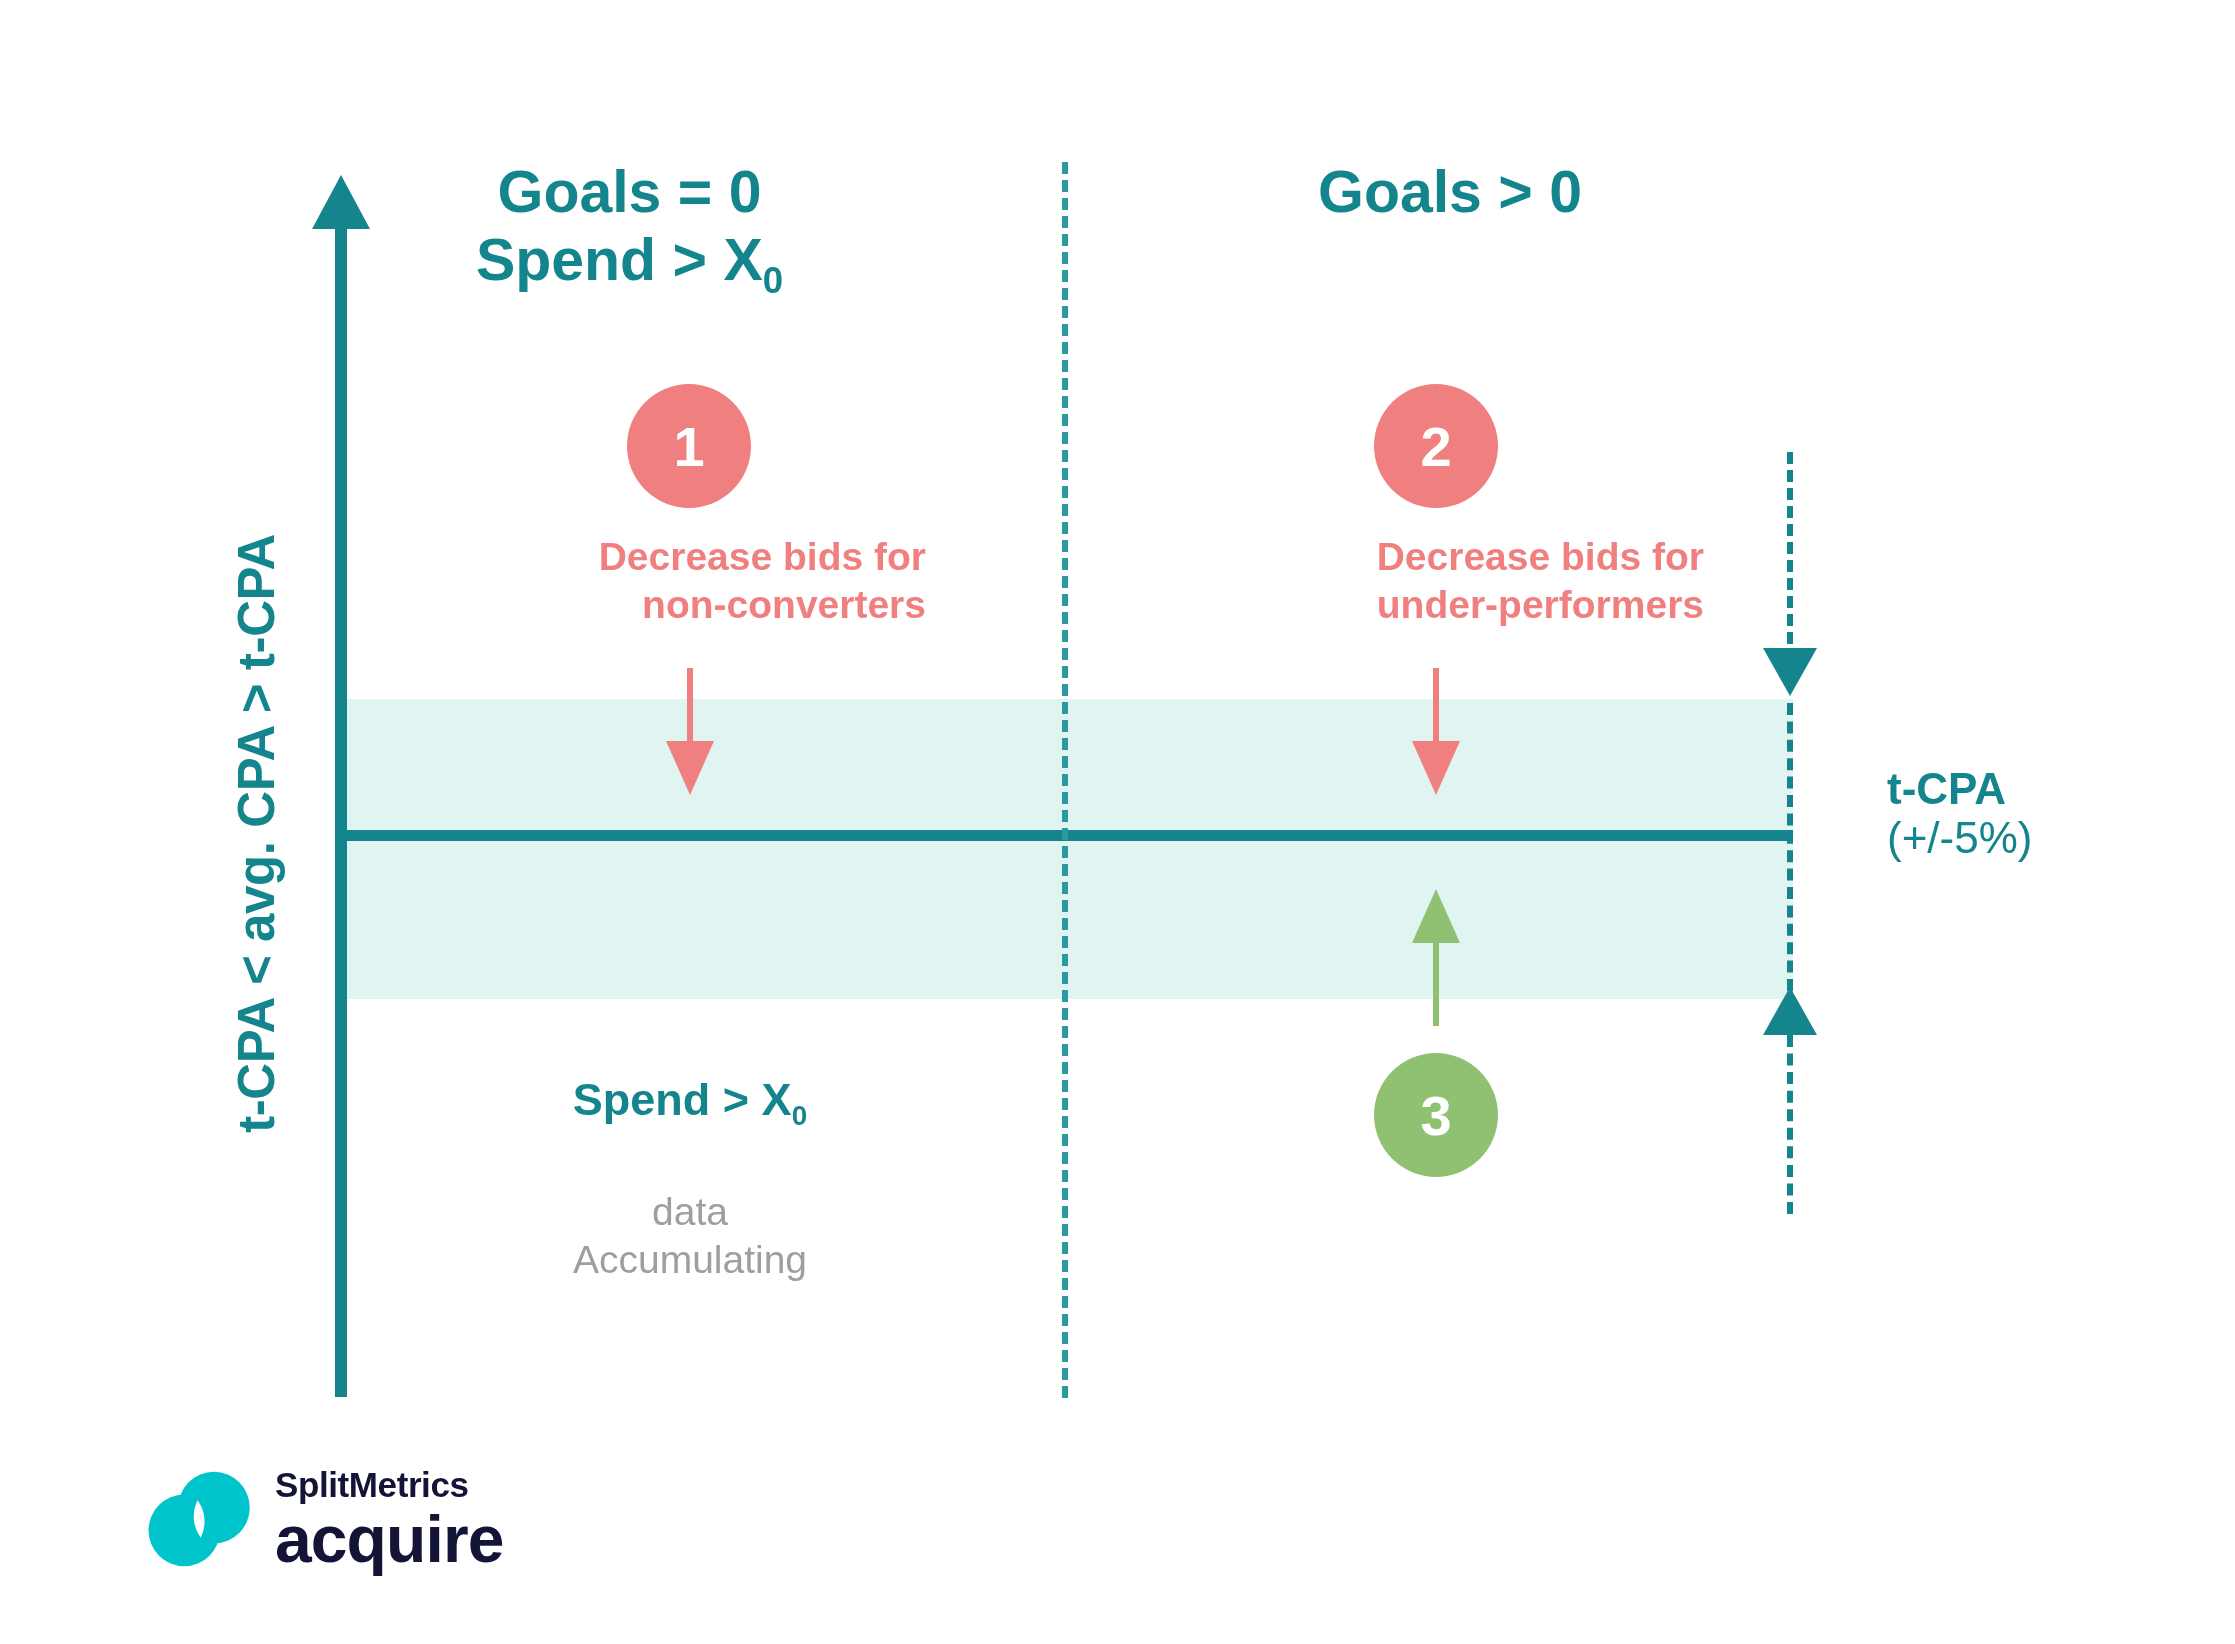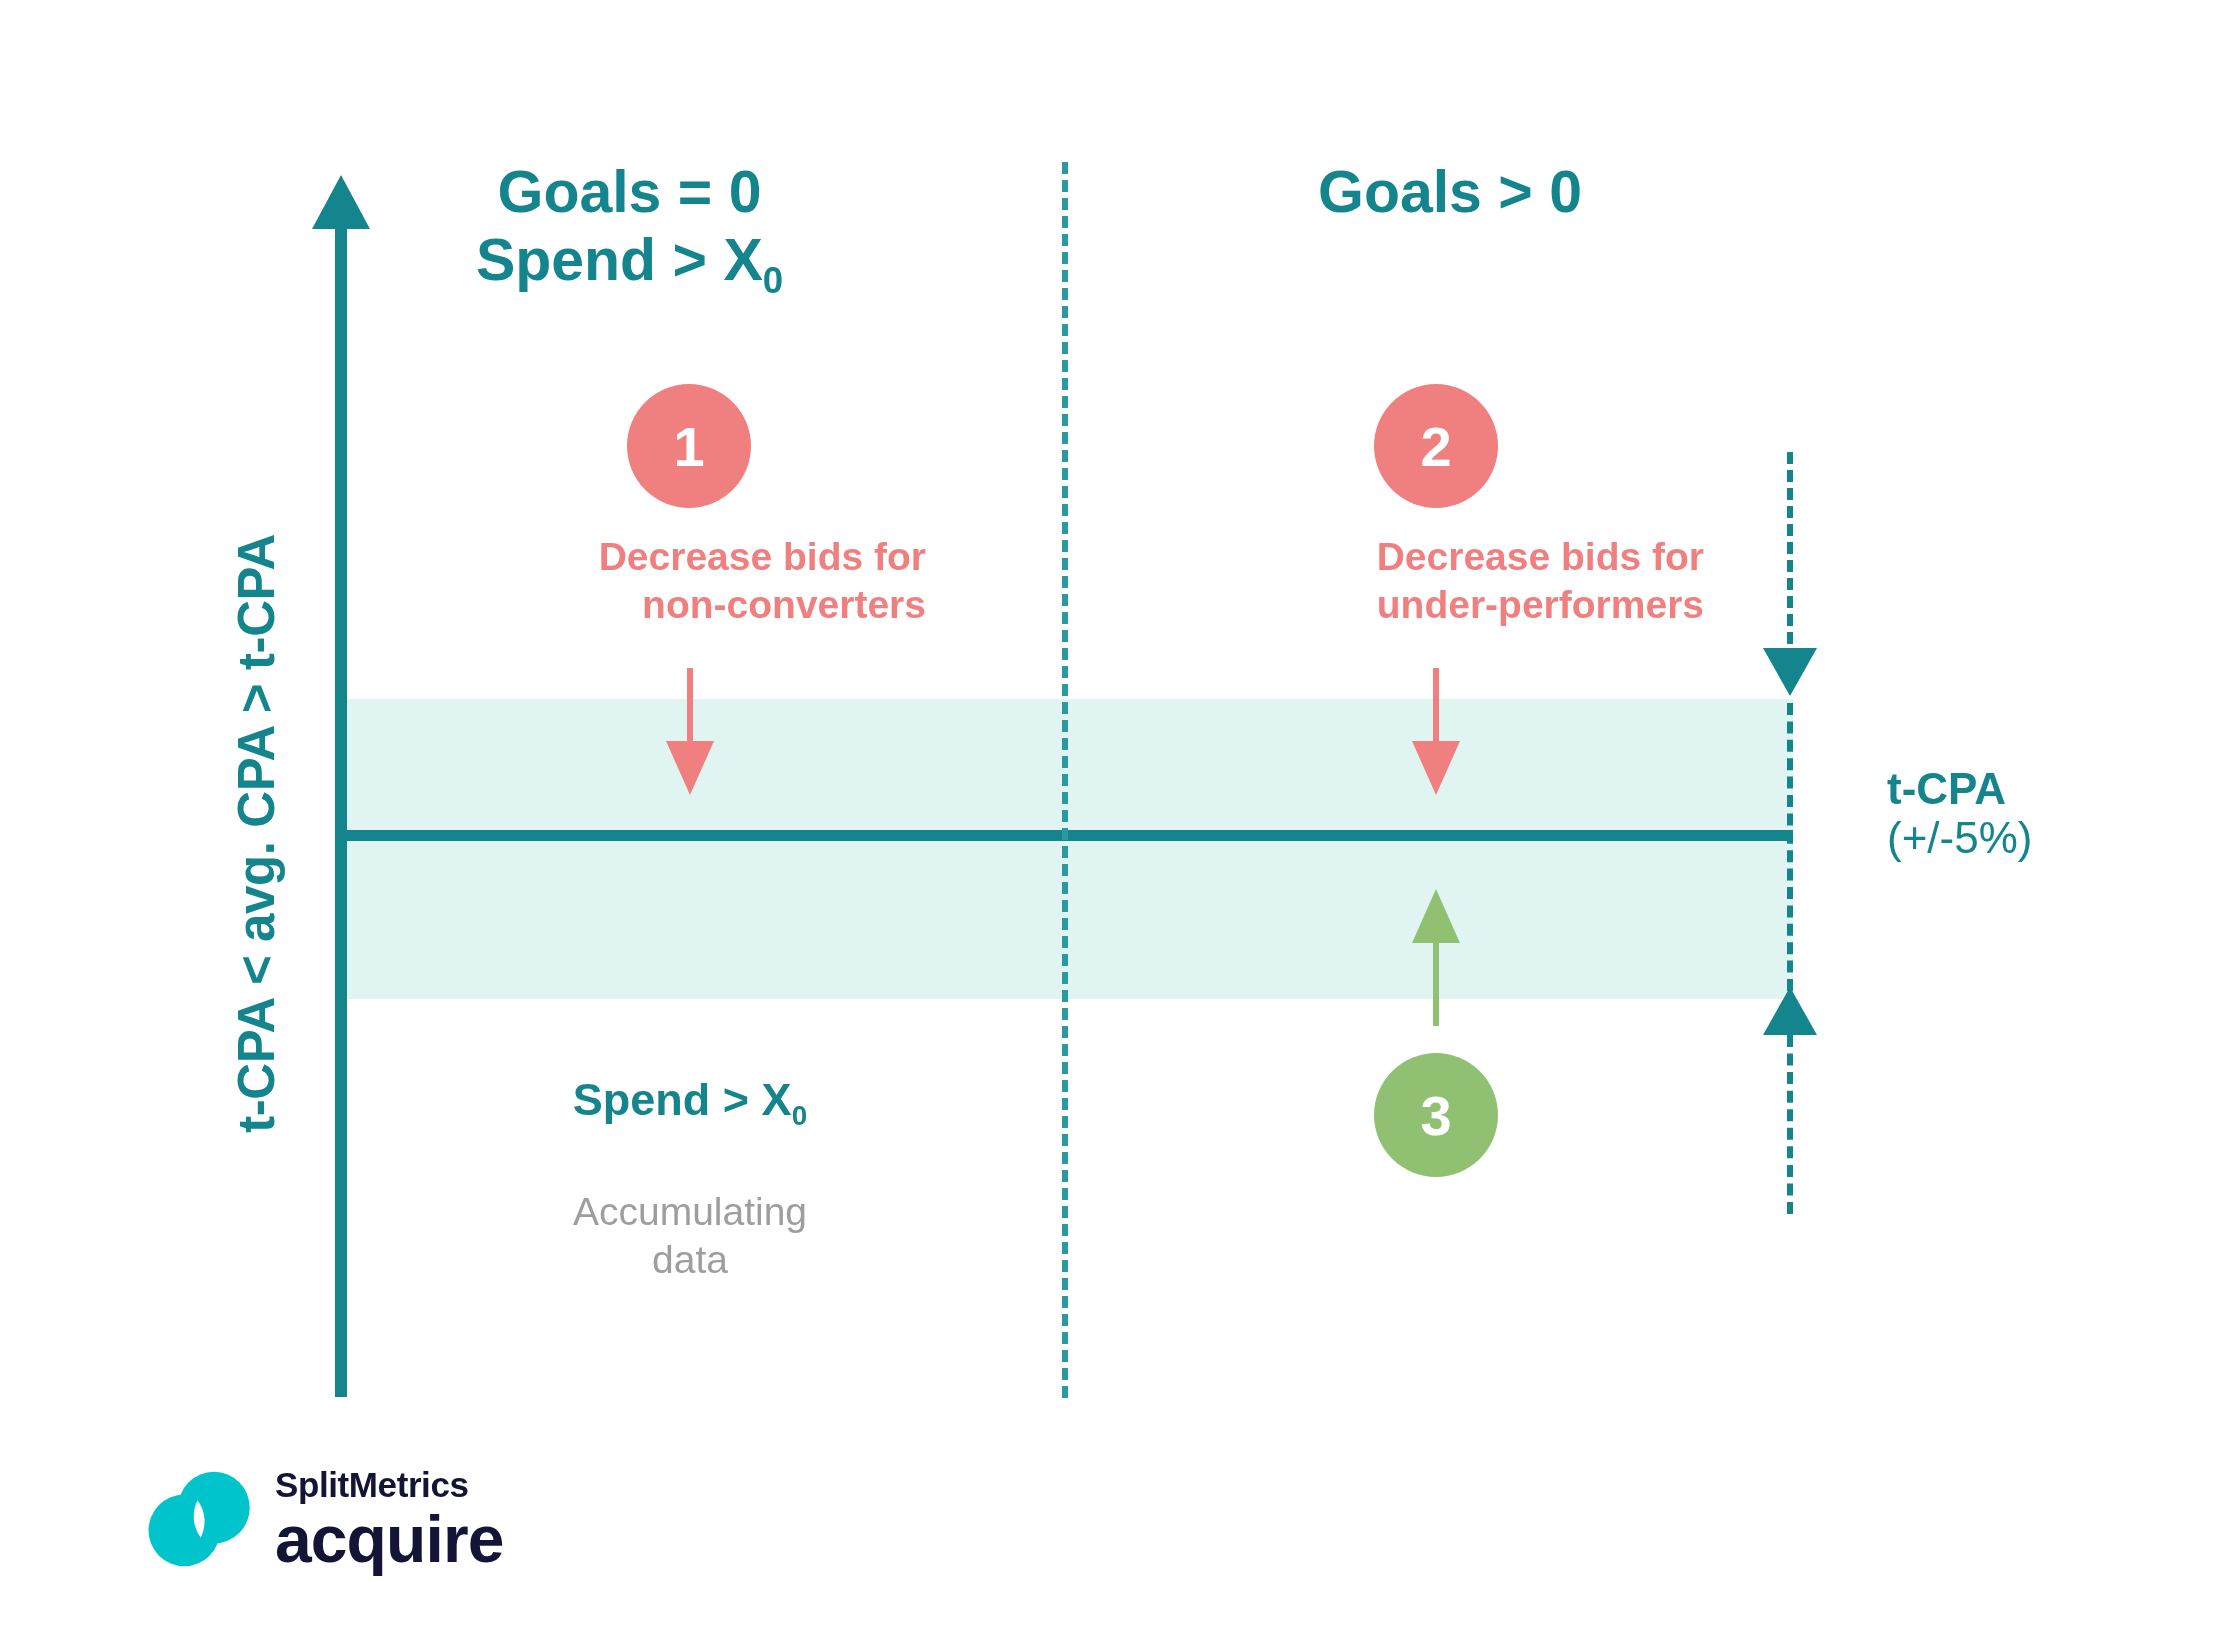--- a/index.html
+++ b/index.html
@@ -284,22 +284,22 @@
   <div class="arrow-head" id="arrow2-head"></div>
 
   <div class="arrow-head" id="arrow3-head"></div>
   <div class="arrow-shaft" id="arrow3-shaft"></div>
   <div class="badge" id="badge-3">
     <span>3</span>
   </div>
 
   <div id="spend-lower"><span>Spend &gt; X</span><span class="sub">0</span></div>
   <div id="accum-lower">
+    <div>data</div>
     <div>Accumulating</div>
-    <div>data</div>
   </div>
 
   <div id="tcpa-annot">
     <div class="t1">t-CPA</div>
     <div class="t2">(+/-5%)</div>
   </div>
 
   <div id="logo">
     <svg id="logo-mark" viewBox="0 0 128 110">
       <circle cx="80" cy="42" r="41" fill="#00C4CC"></circle>

